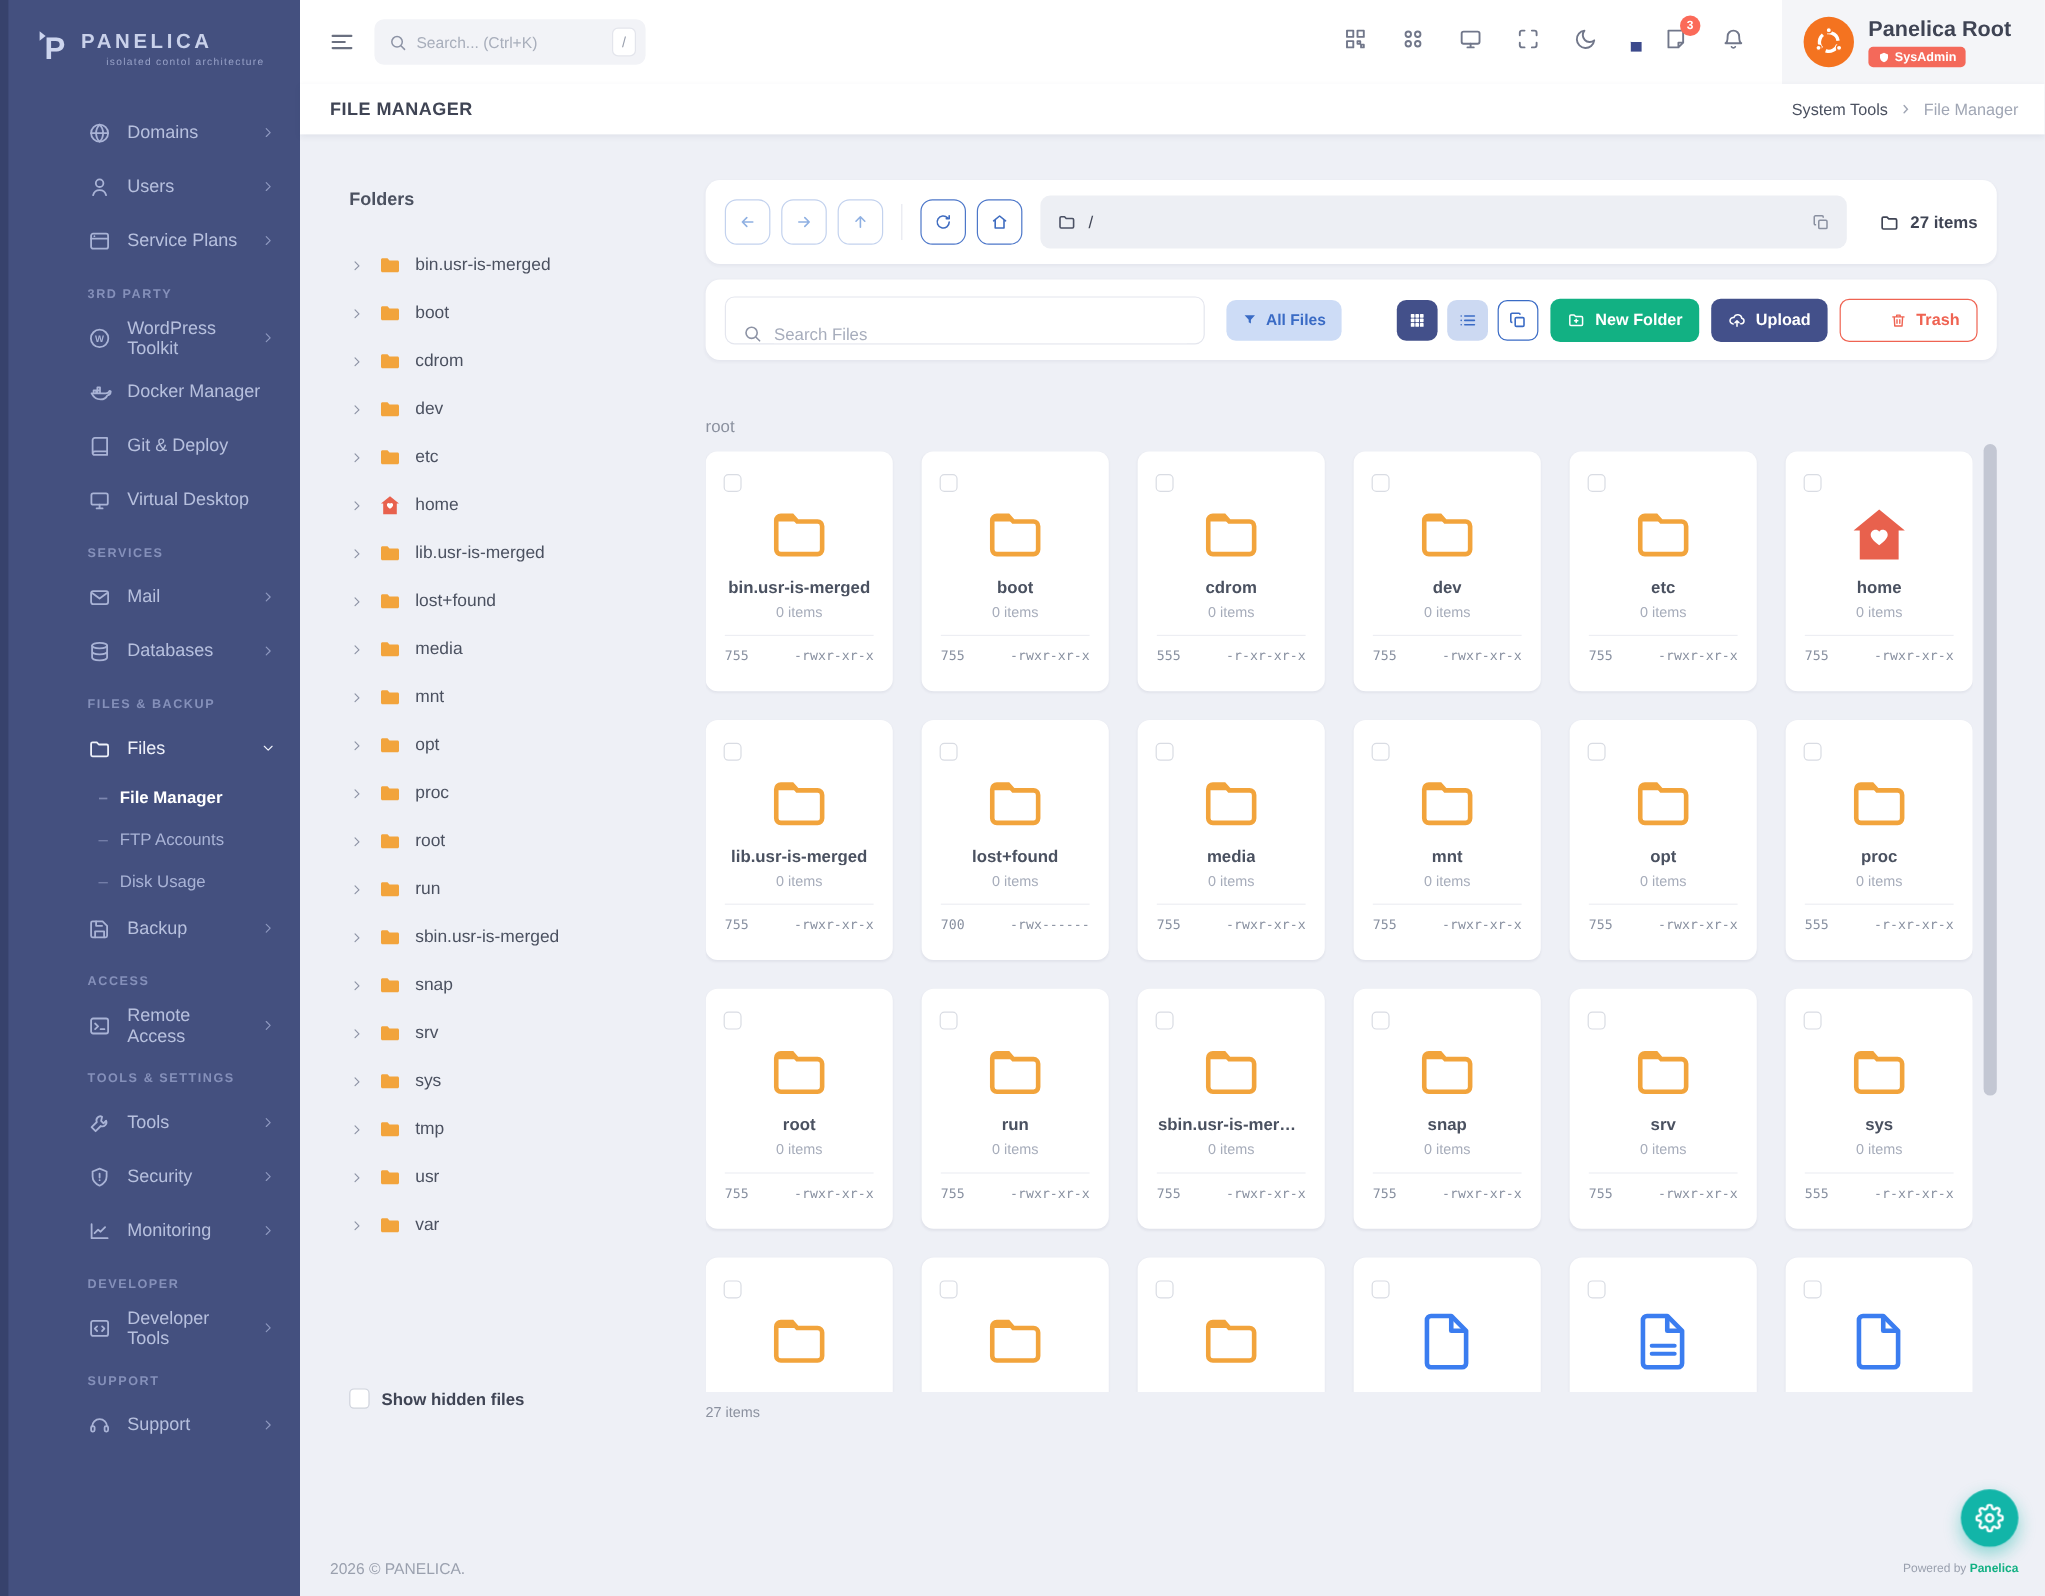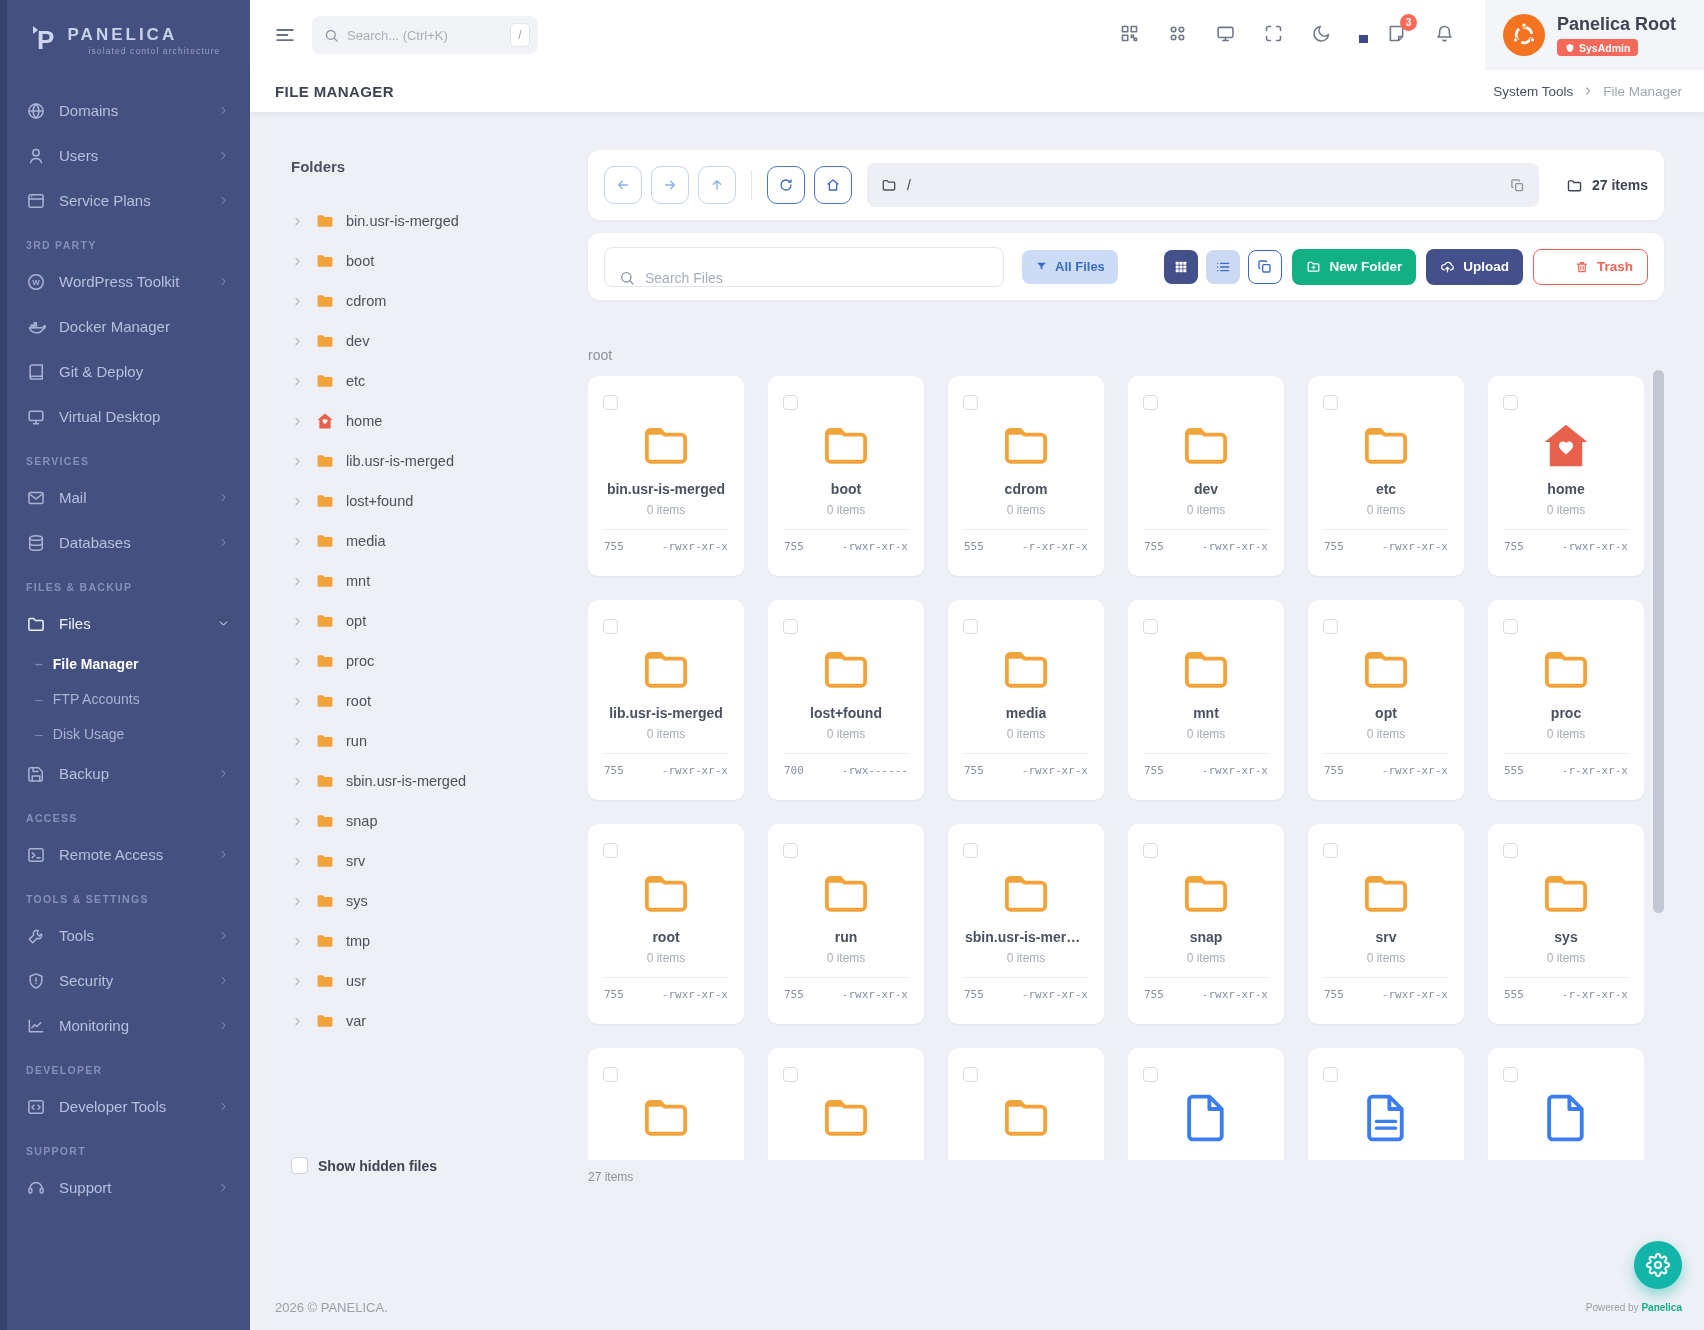--- a/index.html
+++ b/index.html
@@ -15,21 +15,21 @@
   .ic svg{display:block;}
 
   
   .sidebar{width:250px;background:var(--sidebar-bg);position:relative;flex:0 0 250px;overflow:hidden;}
   .sidebar::before{content:"";position:absolute;left:0;top:0;width:7px;height:100%;background:rgba(10,16,40,.22);}
   .logo{display:flex;align-items:center;justify-content:center;gap:8px;padding:24px 10px 6px 10px;}
   .logo-mark{color:#cdd5ee;}
   .logo-txt{display:flex;flex-direction:column;}
   .logo-name{font-size:17px;font-weight:700;letter-spacing:3px;color:#c9d1ea;}
   .logo-tag{font-size:8.5px;letter-spacing:1.1px;color:#98a2c8;margin-top:1px;padding-left:21px;}
-  .nav{margin-top:26px;}
+  .nav{margin-top:26px;padding-left:47px;}
   .nav-sec{font-size:10.5px;font-weight:700;letter-spacing:1.3px;color:#8590ba;padding:0 26px;margin:16px 0 8px 0;}
   .nav-item{display:flex;align-items:center;gap:13px;height:45px;padding:0 20px 0 26px;color:#b7c0de;cursor:pointer;}
   .nav-item .nico{color:#a9b3d6;width:20px;height:20px;}
   .nav-item .nlabel{font-size:15px;}
   .nav-item .nchev{margin-left:auto;color:#8f99c0;width:13px;height:13px;}
   .nav-item.active .nlabel,.nav-item.active .nico,.nav-item.active .nchev{color:#eef1fa;}
   .nav-sub{display:flex;align-items:center;gap:10px;height:35px;padding-left:35px;color:#a9b3d6;font-size:14px;cursor:pointer;}
   .nav-sub .dash{color:#7d87b0;}
   .nav-sub.active{color:#ffffff;font-weight:700;}
 

